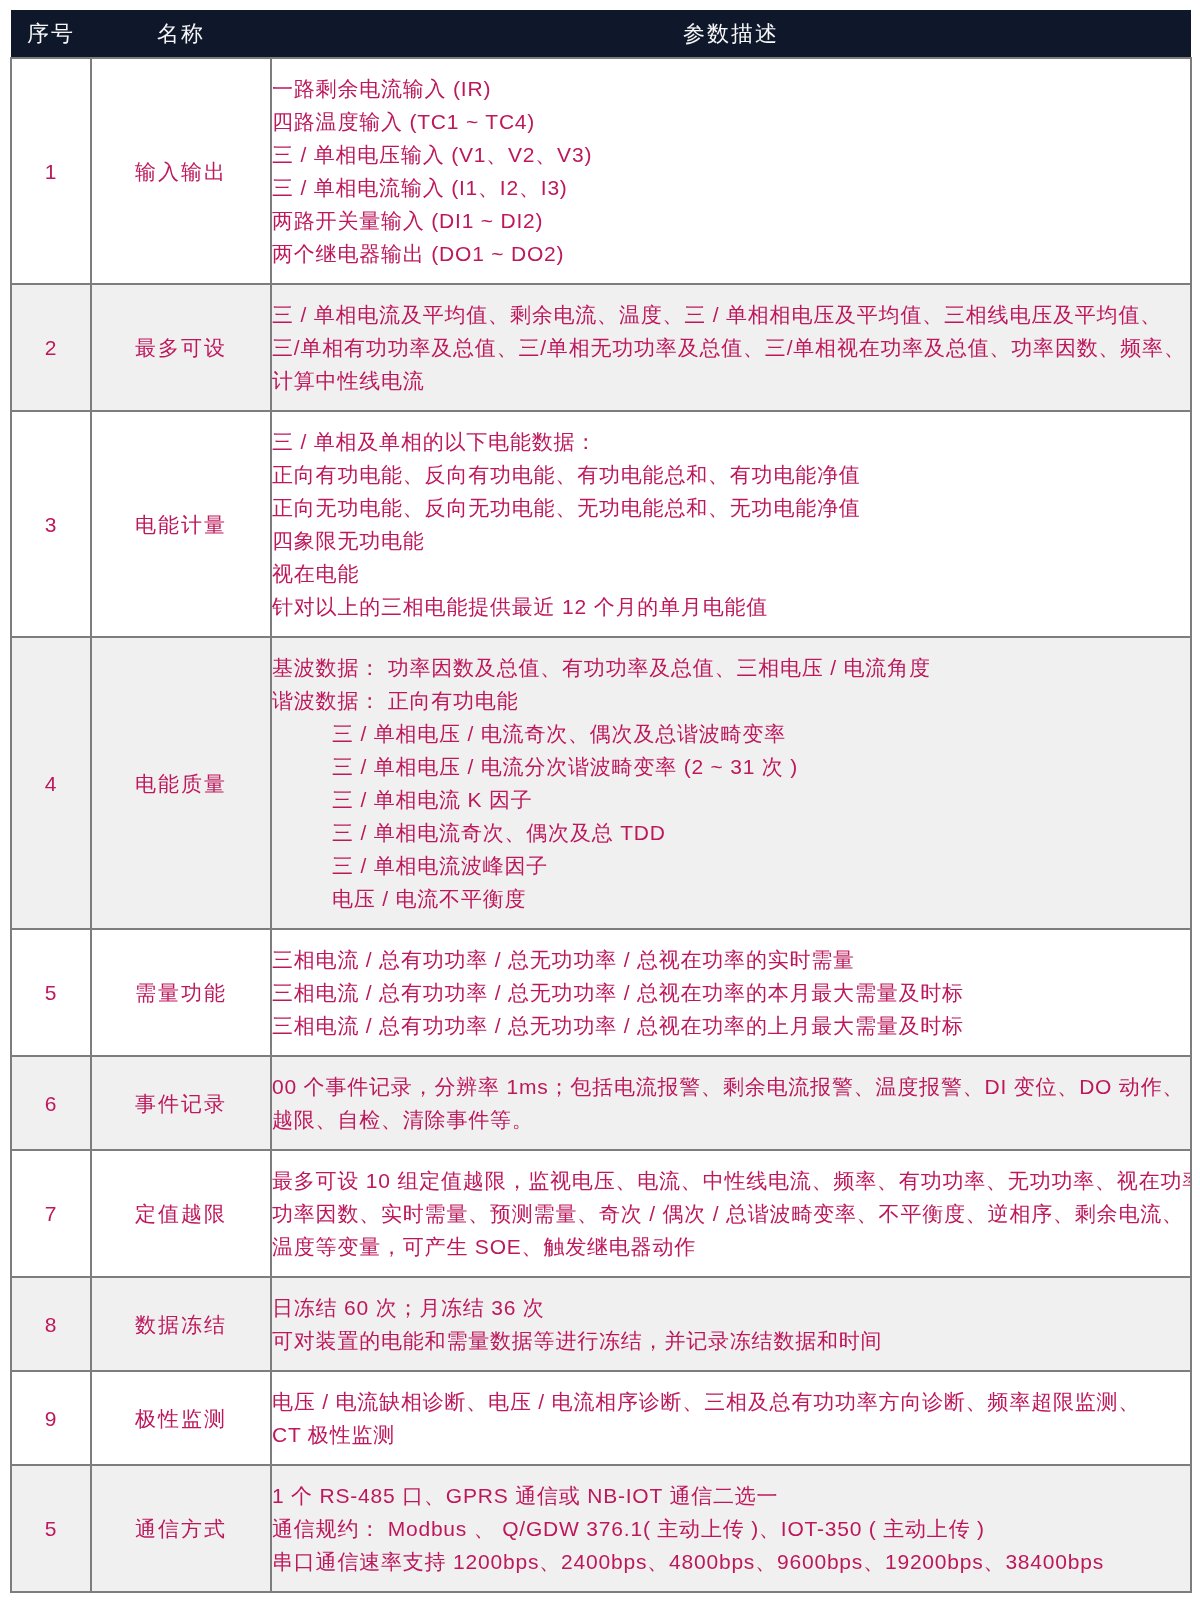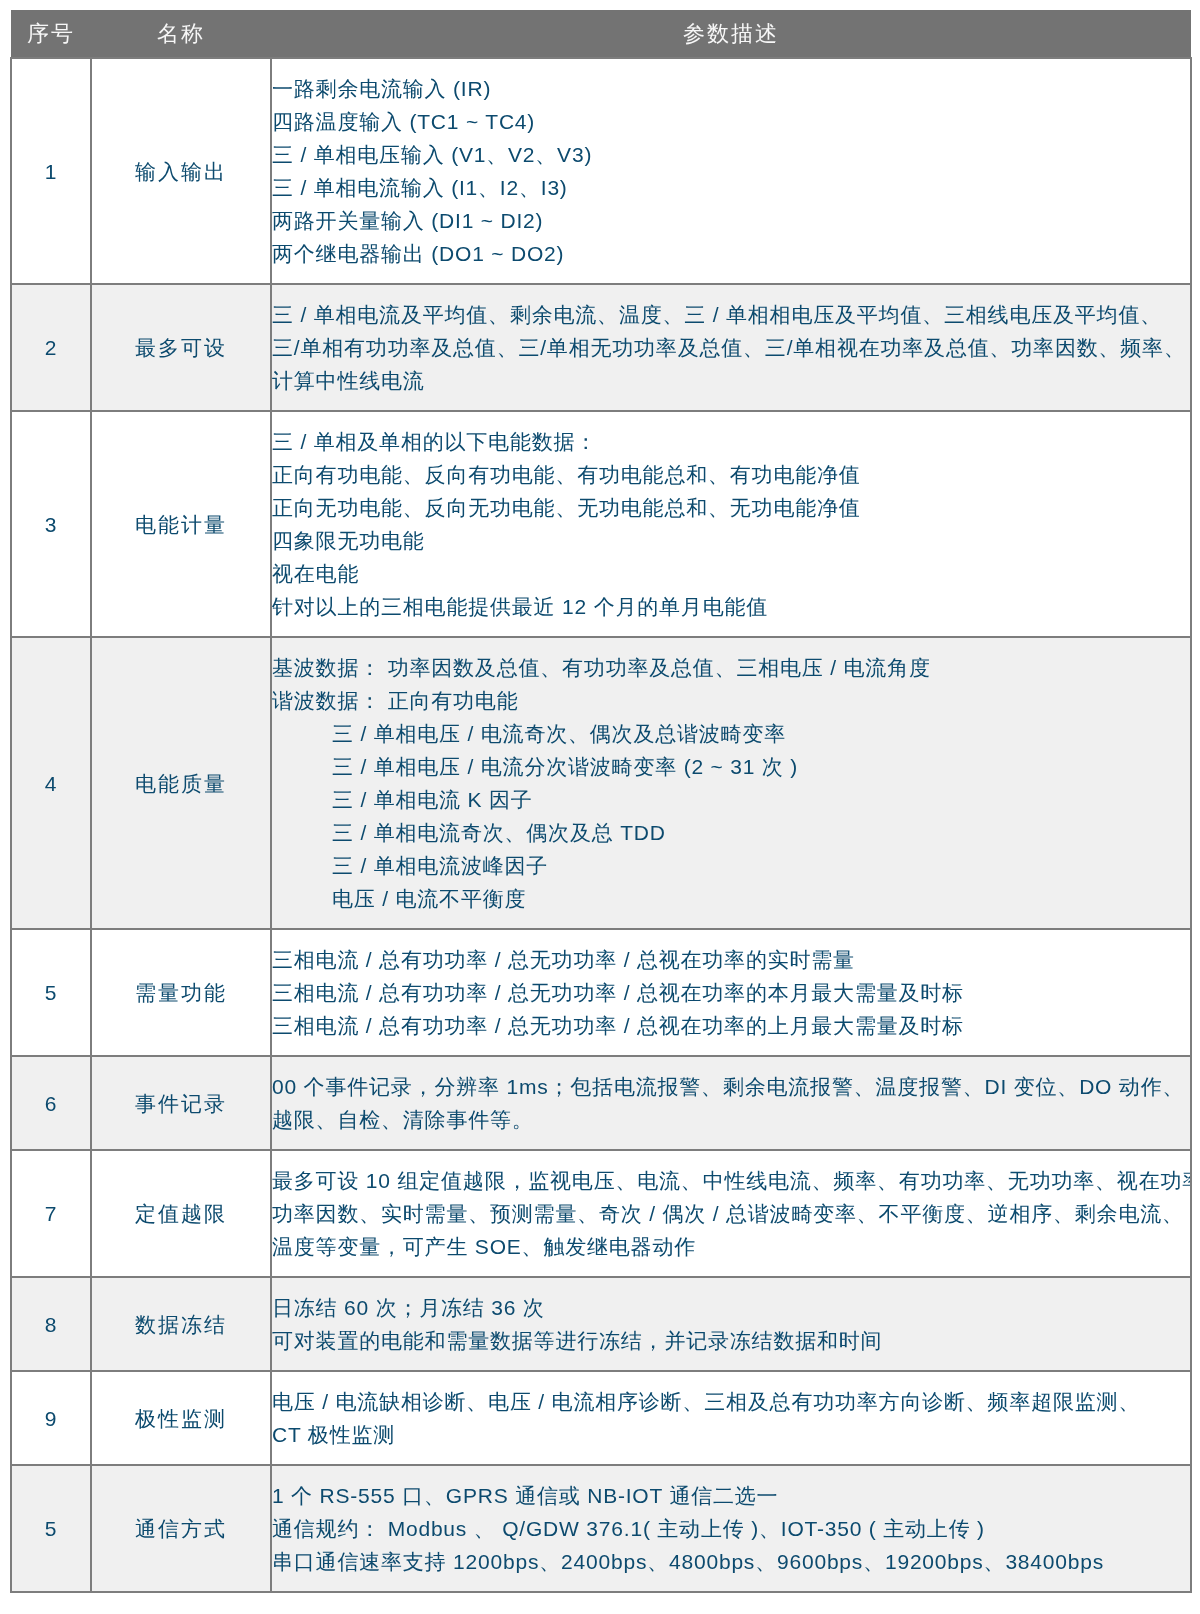--- a/index.html
+++ b/index.html
@@ -18,34 +18,34 @@
   table.spec {
     width: 1180px;
     border-collapse: collapse;
     table-layout: fixed;
   }
   table.spec col.c1 { width: 80px; }
   table.spec col.c2 { width: 180px; }
   table.spec col.c3 { width: 920px; }
 
   table.spec thead th {
-    background: #737373;
+    background: #0f172a;
     color: #f7f7f7;
     font-size: 22px;
     font-weight: 400;
     height: 47px;
     text-align: center;
     vertical-align: middle;
     letter-spacing: 2px;
     border: none;
     padding: 0;
   }
   table.spec tbody td {
     border: 2px solid #7d7d7d;
-    color: #0c4a6e;
+    color: #be185d;
     font-size: 21px;
     line-height: 33px;
     vertical-align: middle;
     padding: 13px 0;
     background: #ffffff;
   }
   table.spec tbody tr.zebra td {
     background: #f0f0f0;
   }
   td.c-index {
@@ -183,20 +183,20 @@
     <td class="c-desc">
             <div class="line">电压 / 电流缺相诊断、电压 / 电流相序诊断、三相及总有功功率方向诊断、频率超限监测、</div>
             <div class="line">CT 极性监测</div>
           </td>
   </tr>
 
   <tr class="zebra">
     <td class="c-index">5</td>
     <td class="c-name">通信方式</td>
     <td class="c-desc">
-            <div class="line">1 个 RS-555 口、GPRS 通信或 NB-IOT 通信二选一</div>
+            <div class="line">1 个 RS-485 口、GPRS 通信或 NB-IOT 通信二选一</div>
             <div class="line">通信规约： Modbus 、 Q/GDW 376.1( 主动上传 )、IOT-350 ( 主动上传 )</div>
             <div class="line">串口通信速率支持 1200bps、2400bps、4800bps、9600bps、19200bps、38400bps</div>
           </td>
   </tr>
 </tbody>
   </table>
 </div>
 
 </body></html>

